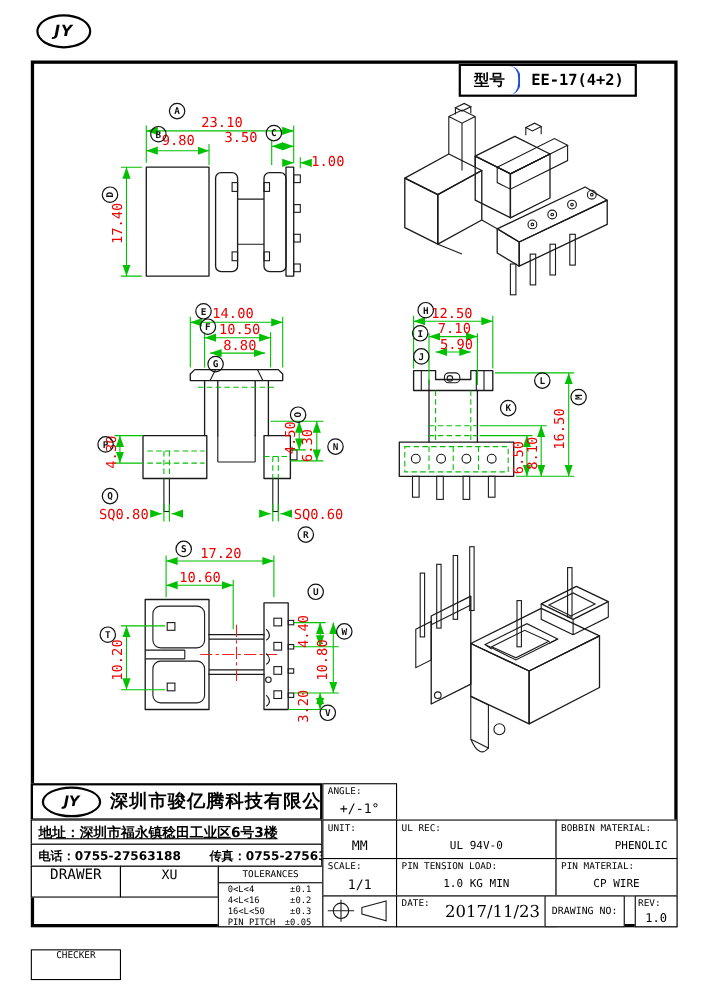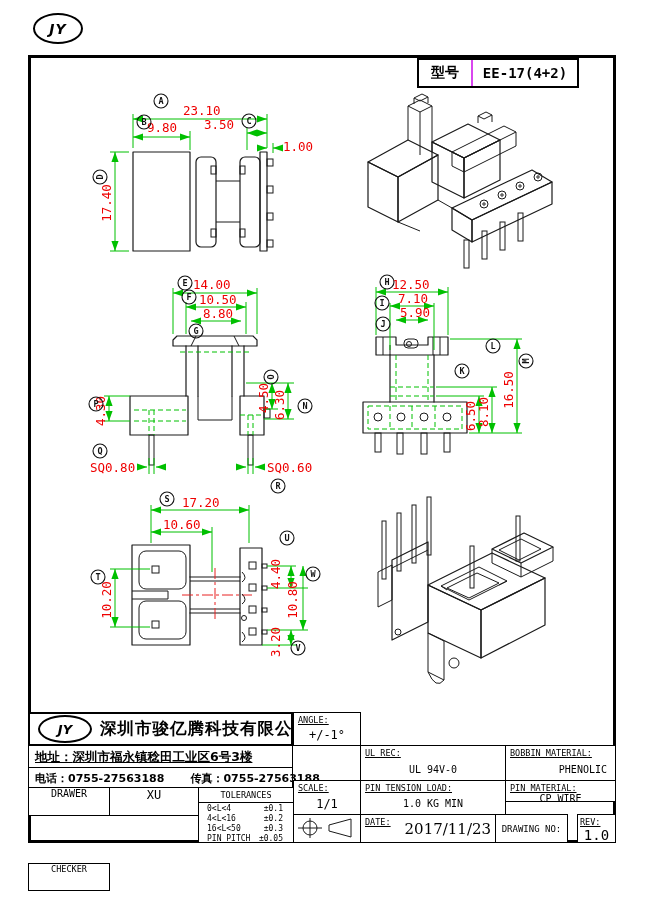--- a/index.html
+++ b/index.html
@@ -5,37 +5,37 @@
   html,body{margin:0;padding:0;background:#ffffff;}
   .sheet{position:relative;width:647px;height:908px;background:#fff;
          font-family:"DejaVu Sans Mono","Liberation Mono",monospace;overflow:hidden;}
   .frame{position:absolute;left:28px;top:55px;width:588px;height:788px;
          border:3px solid #000;box-sizing:border-box;}
   .corner-logo{position:absolute;left:33px;top:13px;width:46px;height:27px;
          border:2px solid #000;border-radius:50%;display:flex;align-items:center;
          justify-content:center;font:bold italic 14px "DejaVu Sans",sans-serif;letter-spacing:1px;}
   .model-box{position:absolute;left:417px;top:58px;width:162px;height:30px;
          border:2px solid #000;box-sizing:border-box;display:flex;background:#fff;}
-  .model-box .lbl{width:52px;border-right:2px solid #d946ef;display:flex;align-items:center;
-         justify-content:center;font:600 14px "DejaVu Sans",sans-serif;}
+  .model-box .lbl{width:52px;border-right:2px solid #1d4ed8;display:flex;align-items:center;
+         justify-content:center;font:600 14px "DejaVu Sans",sans-serif;border-radius:10px;}
   .model-box .val{flex:1;display:flex;align-items:center;justify-content:center;
          font:600 14px "DejaVu Sans Mono",monospace;}
   svg text{user-select:none;}
   .k{stroke:#1a1a1a;stroke-width:1.2;fill:none;stroke-linejoin:round;stroke-linecap:square;}
   .k2{stroke:#1a1a1a;stroke-width:1;fill:none;}
   .g{stroke:#00c000;stroke-width:1;fill:none;}
   .gd{stroke:#00c000;stroke-width:1;fill:none;stroke-dasharray:5 3;}
   .rc{stroke:#e82222;stroke-width:1;fill:none;stroke-dasharray:11 3 3 3;}
   .dt{font:12.5px "DejaVu Sans Mono",monospace;fill:#ee0000;}
   .lt{font:bold 8.5px "DejaVu Sans Mono",monospace;fill:#111;}
   .lc{stroke:#111;stroke-width:1.1;fill:none;}
   
   .tb{position:absolute;box-sizing:border-box;border:1px solid #000;background:#fff;}
   .tb.outer{border-width:2px;}
-  .cl{font:8.5px "DejaVu Sans Mono",monospace;color:#000;padding:2px 0 0 4px;text-decoration:underline;}
+  .cl{font:8.5px "DejaVu Sans Mono",monospace;color:#000;padding:2px 0 0 4px;}
   .company-row{display:flex;align-items:center;gap:8px;padding-left:8px;height:100%;}
   .company-logo{width:50px;height:24px;border:2px solid #000;border-radius:50%;display:flex;
       align-items:center;justify-content:center;font:bold italic 13px "DejaVu Sans",sans-serif;flex:0 0 auto;}
   .company-name{font:bold 16.5px "DejaVu Sans",sans-serif;letter-spacing:1px;white-space:nowrap;}
   .addr{font:bold 12.5px "DejaVu Sans",sans-serif;padding:3px 0 0 6px;white-space:nowrap;}
   .phone{font:bold 11px "DejaVu Sans",sans-serif;padding:3px 0 0 6px;display:flex;gap:26px;white-space:nowrap;}
   .flexc{display:flex;flex-direction:column;height:100%;box-sizing:border-box;}
   .big-model{font:bold 17px "DejaVu Sans Mono",monospace;text-align:center;flex:1;
       display:flex;align-items:center;justify-content:center;}
   .midv{flex:1;display:flex;align-items:center;justify-content:center;
@@ -365,21 +365,21 @@
   <div class="tb" style="left:28px;top:745px;width:265px;height:23px;text-decoration:underline;">
     <div class="addr"><span>地址：</span><span>深圳市福永镇稔田工业区6号3楼</span></div>
   </div>
   <div class="tb" style="left:28px;top:767px;width:265px;height:21px;">
     <div class="phone">
       <span><span>电话：</span><span>0755-27563188</span></span>
       <span><span>传真：</span><span>0755-27563188</span></span>
     </div>
   </div>
   <div class="tb" style="left:28px;top:787px;width:82px;height:29px;">
-    <div class="midv" style="font-size:10px;">DRAWER</div>
+    <div class="midv" style="font-size:13px;">DRAWER</div>
   </div>
   <div class="tb" style="left:109px;top:787px;width:90px;height:29px;">
     <div class="midv">XU</div>
   </div>
   <div class="tb" style="left:28px;top:863px;width:82px;height:28px;">
     <div class="midv" style="font-size:8.5px;">CHECKER</div>
   </div>
   <div class="tb" style="left:198px;top:787px;width:96px;height:56px;">
     <div class="tolt">TOLERANCES</div>
     <div class="tolrow">
@@ -399,20 +399,26 @@
         <span>±0.05</span>
       </div>
   </div>
 
   <div class="tb" style="left:293px;top:712px;width:68px;height:34px;">
     <div class="flexc">
         <div class="cl">ANGLE:</div>
       <div class="midv">+/-1°</div>
       </div>
   </div>
+  <div class="tb" style="left:293px;top:745px;width:68px;height:36px;">
+    <div class="flexc">
+        <div class="cl">UNIT:</div>
+      <div class="midv">MM</div>
+      </div>
+  </div>
   <div class="tb" style="left:360px;top:745px;width:146px;height:36px;">
     <div class="flexc">
         <div class="cl">UL REC:</div>
       <div class="midv" style="font-size:10px;">UL 94V-0</div>
       </div>
   </div>
   <div class="tb" style="left:505px;top:745px;width:111px;height:36px;">
     <div class="flexc">
         <div class="cl">BOBBIN MATERIAL:</div>
       <div class="midv" style="font-size:10px;justify-content:flex-end;padding-right:8px;">PHENOLIC</div>
@@ -423,21 +429,21 @@
         <div class="cl">SCALE:</div>
       <div class="midv">1/1</div>
       </div>
   </div>
   <div class="tb" style="left:360px;top:780px;width:146px;height:35px;">
     <div class="flexc">
         <div class="cl">PIN TENSION LOAD:</div>
       <div class="midv" style="font-size:10px;">1.0 KG MIN</div>
       </div>
   </div>
-  <div class="tb" style="left:505px;top:780px;width:111px;height:22px;">
+  <div class="tb" style="left:505px;top:780px;width:111px;height:35px;">
     <div class="flexc">
         <div class="cl">PIN MATERIAL:</div>
       <div class="midv" style="font-size:10px;">CP WIRE</div>
       </div>
   </div>
   <div class="tb" style="left:293px;top:814px;width:68px;height:29px;">
     <svg width="60" height="26" style="margin:0 0 0 3px;">
       <circle cx="13" cy="13" r="7" class="k2"></circle>
       <line x1="1" y1="13" x2="25" y2="13" class="k2"></line>
       <line x1="13" y1="3" x2="13" y2="23" class="k2"></line>
@@ -449,17 +455,17 @@
       <div class="cl" style="align-self:flex-start;">DATE:</div>
       <div class="midv bigdate">2017/11/23</div>
     </div>
   </div>
   <div class="tb" style="left:495px;top:814px;width:73px;height:29px;text-align:center;">
     <div class="midv" style="font-size:9px;height:100%;">DRAWING NO:</div>
   </div>
   <div class="tb" style="left:577px;top:814px;width:39px;height:29px;">
     <div class="flexc">
         <div class="cl" style="padding-left:2px;">REV:</div>
-      <div class="midv" style="font-size:14px;">1.0</div>
+      <div class="midv" style="font-size:11px;">1.0</div>
       </div>
   </div>
 
 </div>
 
 </body></html>

